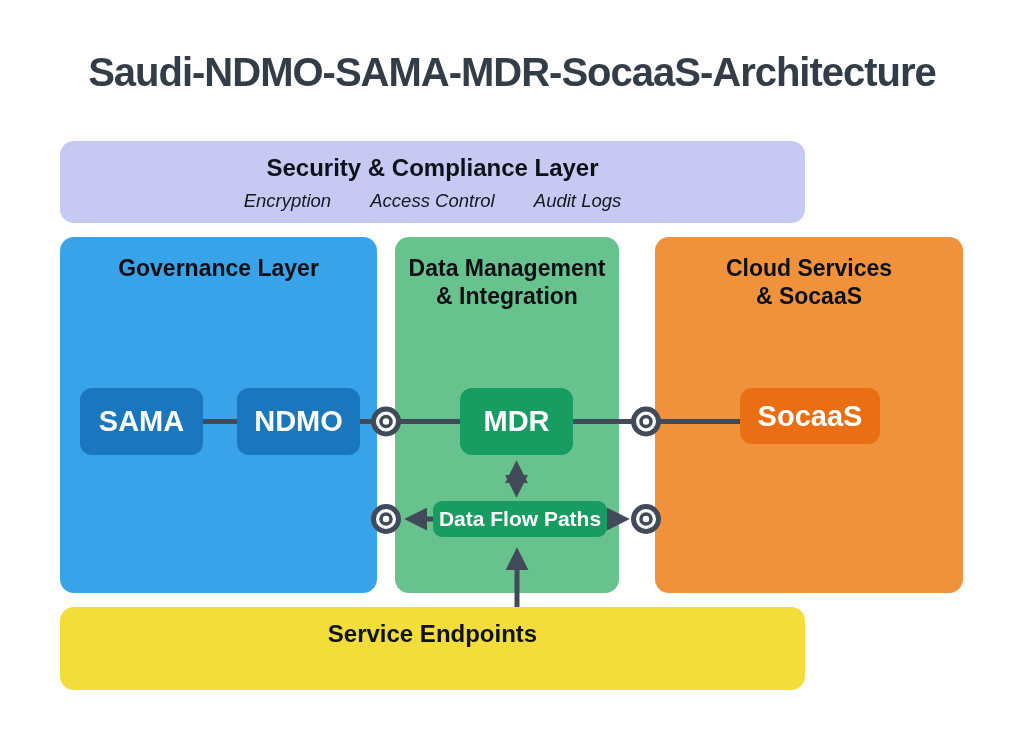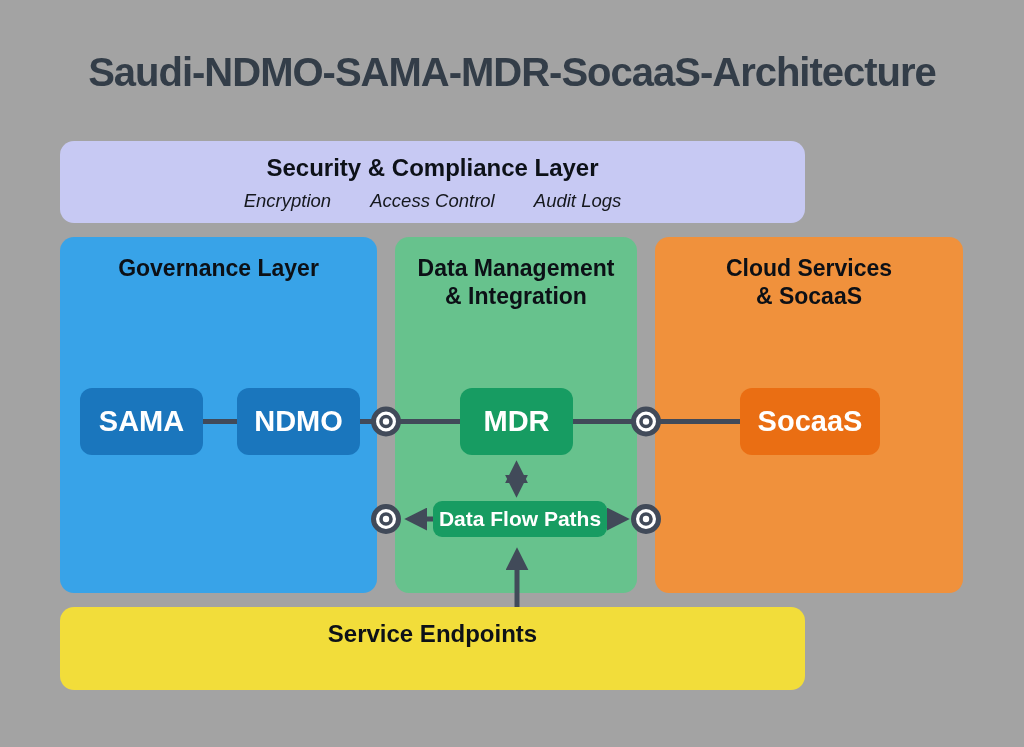--- a/index.html
+++ b/index.html
@@ -1,20 +1,20 @@
 <!DOCTYPE html>
 <html><head>
 <meta charset="utf-8">
 <style>
   html, body { margin: 0; padding: 0; background: #e9e8e6; }
   .canvas {
     position: relative;
     width: 1024px;
     height: 747px;
-    background: #a3a3a3;
+    background: #ffffff;
     font-family: "Liberation Sans", sans-serif;
     overflow: hidden;
   }
   .page-title {
     position: absolute;
     left: 0; right: 0; top: 50px;
     text-align: center;
     font-size: 40px;
     font-weight: bold;
     letter-spacing: -1px;
@@ -45,21 +45,21 @@
   }
   .band-items span { margin: 0 17px; font-style: italic; }
   .col {
     position: absolute;
     top: 237px;
     height: 356px;
     border-radius: 14px;
     z-index: 1;
   }
   .col-governance { left: 60px;  width: 317px; background: #38a3e8; }
-  .col-datamgmt   { left: 395px; width: 242px; background: #67c28d; }
+  .col-datamgmt   { left: 395px; width: 224px; background: #67c28d; }
   .col-cloud      { left: 655px; width: 308px; background: #f0913c; }
   .col-title {
     margin-top: 17px;
     text-align: center;
     font-size: 23px;
     font-weight: bold;
     line-height: 1.22;
     color: #0c1016;
   }
   .node-box {
@@ -68,21 +68,21 @@
     align-items: center;
     justify-content: center;
     border-radius: 12px;
     color: #ffffff;
     font-weight: bold;
     z-index: 3;
   }
   .node-sama   { left: 80px;  top: 388px; width: 123px; height: 67px; background: #1a76bd; font-size: 29px; }
   .node-ndmo   { left: 237px; top: 388px; width: 123px; height: 67px; background: #1a76bd; font-size: 29px; }
   .node-mdr    { left: 460px; top: 388px; width: 113px; height: 67px; background: #179c62; font-size: 29px; }
-  .node-socaas { left: 740px; top: 388px; width: 140px; height: 67px; background: #ea6e13; font-size: 29px; }
+  .node-socaas { left: 740px; top: 388px; width: 140px; height: 56px; background: #ea6e13; font-size: 29px; }
   .node-dataflow {
     left: 433px; top: 501px; width: 174px; height: 36px;
     background: #179c62; font-size: 21px; border-radius: 9px; text-align: center;
   }
   .overlay {
     position: absolute;
     left: 0; top: 0;
     width: 1024px; height: 747px;
     z-index: 2;
     pointer-events: none;

